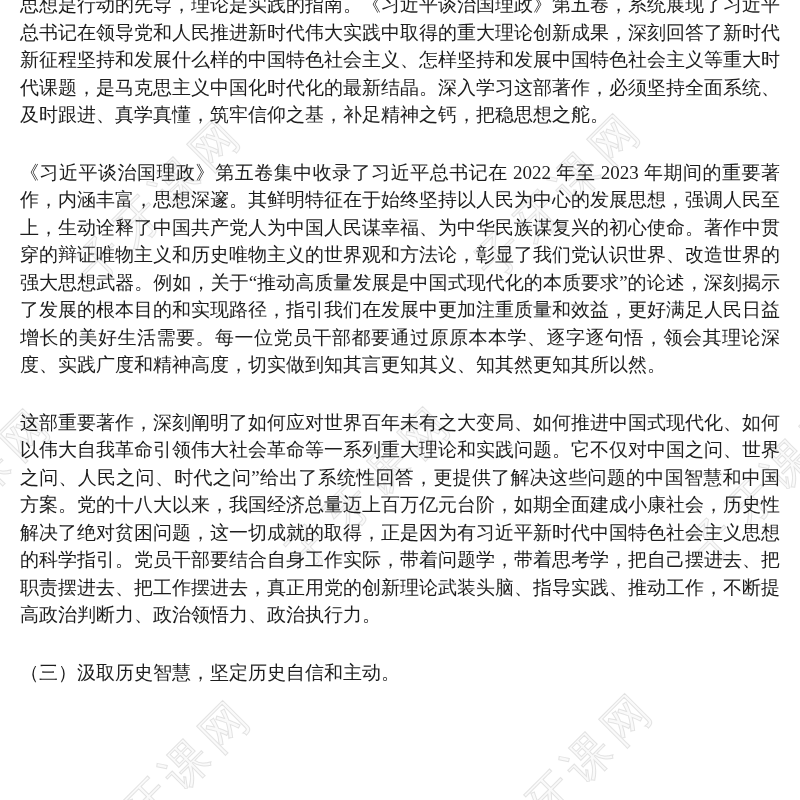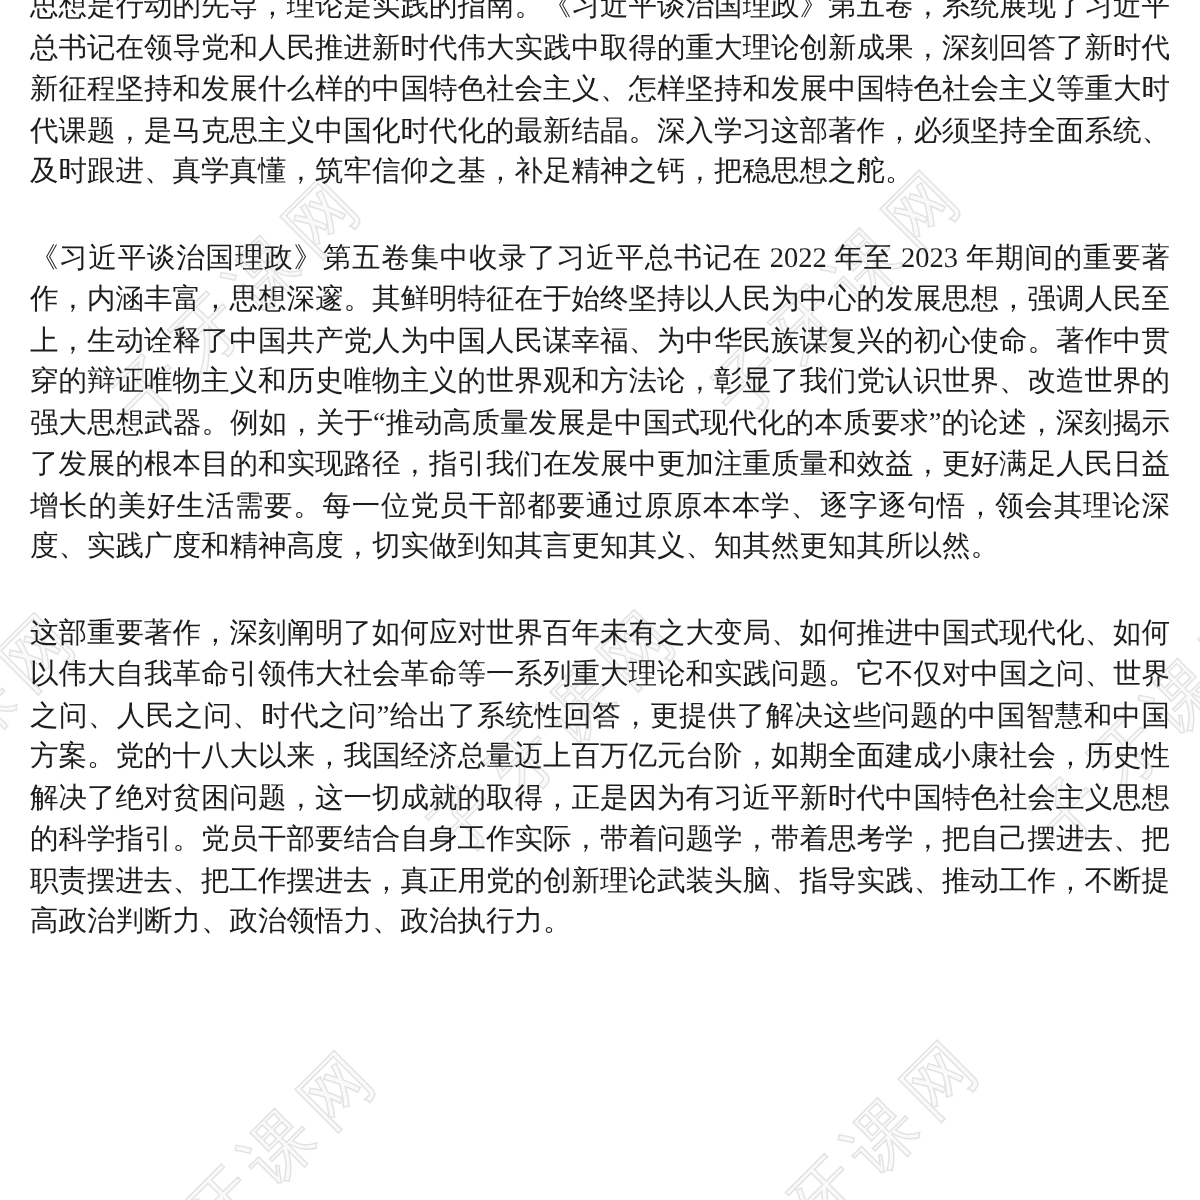--- a/index.html
+++ b/index.html
@@ -62,14 +62,15 @@
       <span class="wm" style="left: -30px; top: 490px;">子牙课网</span>
       <span class="wm" style="left: 370px; top: 488px;">子牙课网</span>
       <span class="wm" style="left: 772px; top: 482px;">子牙课网</span>
       <span class="wm" style="left: 170px; top: 782px;">子牙课网</span>
       <span class="wm" style="left: 572px; top: 775px;">子牙课网</span>
     </div>
   <div class="doc">
       <p class="para">思想是行动的先导，理论是实践的指南。《习近平谈治国理政》第五卷，系统展现了习近平总书记在领导党和人民推进新时代伟大实践中取得的重大理论创新成果，深刻回答了新时代新征程坚持和发展什么样的中国特色社会主义、怎样坚持和发展中国特色社会主义等重大时代课题，是马克思主义中国化时代化的最新结晶。深入学习这部著作，必须坚持全面系统、及时跟进、真学真懂，筑牢信仰之基，补足精神之钙，把稳思想之舵。</p>
       <p class="para">《习近平谈治国理政》第五卷集中收录了习近平总书记在 2022 年至 2023 年期间的重要著作，内涵丰富，思想深邃。其鲜明特征在于始终坚持以人民为中心的发展思想，强调人民至上，生动诠释了中国共产党人为中国人民谋幸福、为中华民族谋复兴的初心使命。著作中贯穿的辩证唯物主义和历史唯物主义的世界观和方法论，彰显了我们党认识世界、改造世界的强大思想武器。例如，关于“推动高质量发展是中国式现代化的本质要求”的论述，深刻揭示了发展的根本目的和实现路径，指引我们在发展中更加注重质量和效益，更好满足人民日益增长的美好生活需要。每一位党员干部都要通过原原本本学、逐字逐句悟，领会其理论深度、实践广度和精神高度，切实做到知其言更知其义、知其然更知其所以然。</p>
       <p class="para">这部重要著作，深刻阐明了如何应对世界百年未有之大变局、如何推进中国式现代化、如何以伟大自我革命引领伟大社会革命等一系列重大理论和实践问题。它不仅对中国之问、世界之问、人民之问、时代之问”给出了系统性回答，更提供了解决这些问题的中国智慧和中国方案。党的十八大以来，我国经济总量迈上百万亿元台阶，如期全面建成小康社会，历史性解决了绝对贫困问题，这一切成就的取得，正是因为有习近平新时代中国特色社会主义思想的科学指引。党员干部要结合自身工作实际，带着问题学，带着思考学，把自己摆进去、把职责摆进去、把工作摆进去，真正用党的创新理论武装头脑、指导实践、推动工作，不断提高政治判断力、政治领悟力、政治执行力。</p>
+      <p class="heading">（三）汲取历史智慧，坚定历史自信和主动。</p>
     </div>
 </div>
 
 </body></html>

